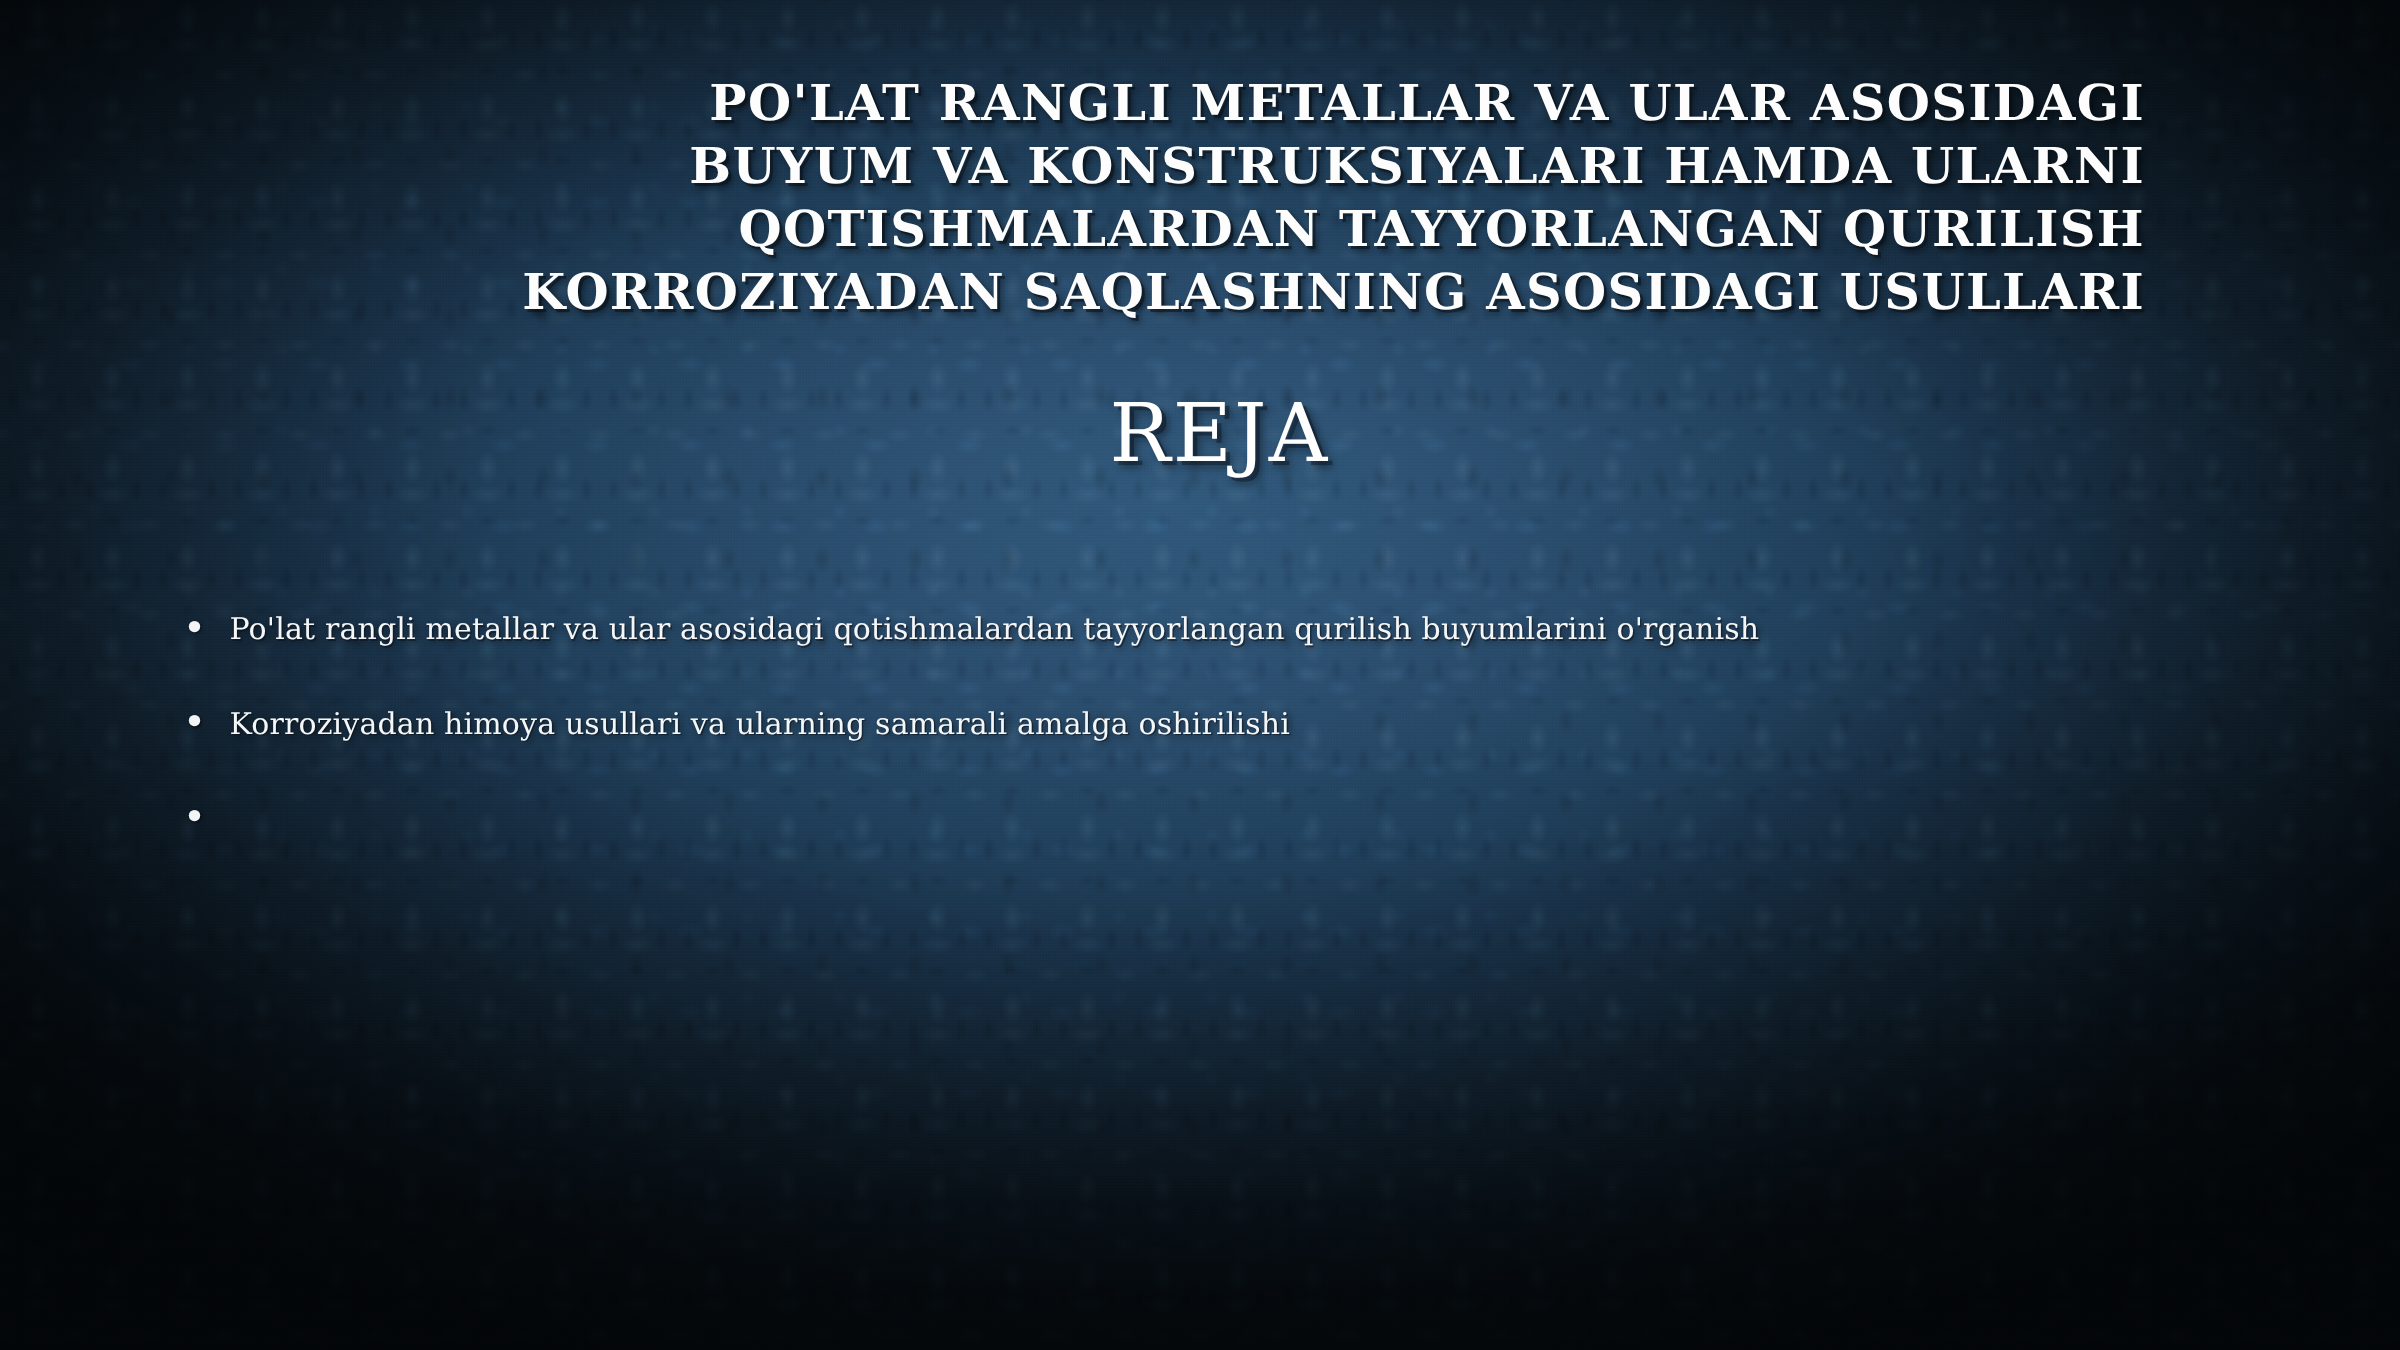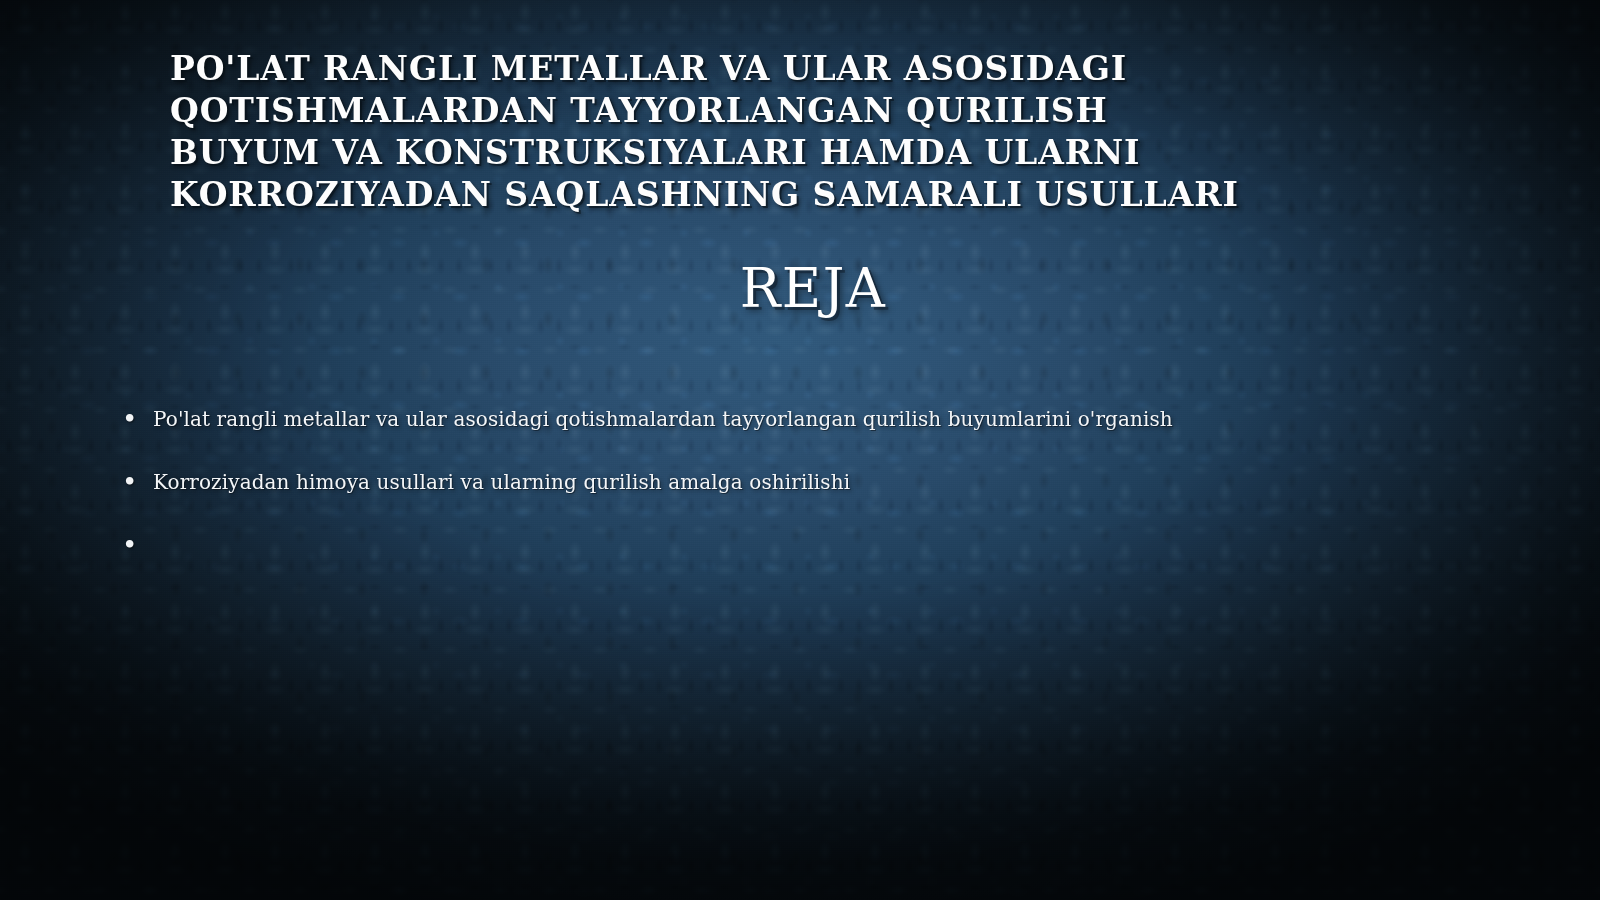--- a/index.html
+++ b/index.html
@@ -93,21 +93,21 @@
     position: absolute;
     inset: 0;
   }
 
   
   .title-block {
     position: absolute;
     top: 48px;
     left: 170px;
     width: 1260px;
-    text-align: left;
+    text-align: right;
   }
   .title-line {
     font-family: "DejaVu Serif", "Liberation Serif", serif;
     font-weight: bold;
     font-size: 33px;
     line-height: 42px;
     letter-spacing: 0.9px;
     color: #fdfdfd;
     white-space: nowrap;
     text-shadow:
@@ -179,37 +179,37 @@
   <div class="bg-gradient"></div>
   <div class="bg-damask"></div>
   <div class="bg-damask2"></div>
   <div class="bg-grain"></div>
   <div class="bg-vignette"></div>
 
   <div class="content">
 
     <div class="title-block">
       <div class="title-line">PO'LAT RANGLI METALLAR VA ULAR ASOSIDAGI</div>
+      <div class="title-line">BUYUM VA KONSTRUKSIYALARI HAMDA ULARNI</div>
       <div class="title-line">QOTISHMALARDAN TAYYORLANGAN QURILISH</div>
-      <div class="title-line">BUYUM VA KONSTRUKSIYALARI HAMDA ULARNI</div>
-      <div class="title-line">KORROZIYADAN SAQLASHNING SAMARALI USULLARI</div>
+      <div class="title-line">KORROZIYADAN SAQLASHNING ASOSIDAGI USULLARI</div>
     </div>
 
     <div class="reja">REJA</div>
 
     <div class="bullets">
 
       <div class="bullet-item b1">
         <span class="bullet-marker">•</span>
         <span class="bullet-text">Po'lat rangli metallar va ular asosidagi qotishmalardan tayyorlangan qurilish buyumlarini o'rganish</span>
       </div>
 
       <div class="bullet-item b2">
         <span class="bullet-marker">•</span>
-        <span class="bullet-text">Korroziyadan himoya usullari va ularning qurilish amalga oshirilishi</span>
+        <span class="bullet-text">Korroziyadan himoya usullari va ularning samarali amalga oshirilishi</span>
       </div>
 
       <div class="bullet-item b3">
         <span class="bullet-marker">•</span>
       </div>
 
     </div>
 
   </div>
 </div>

